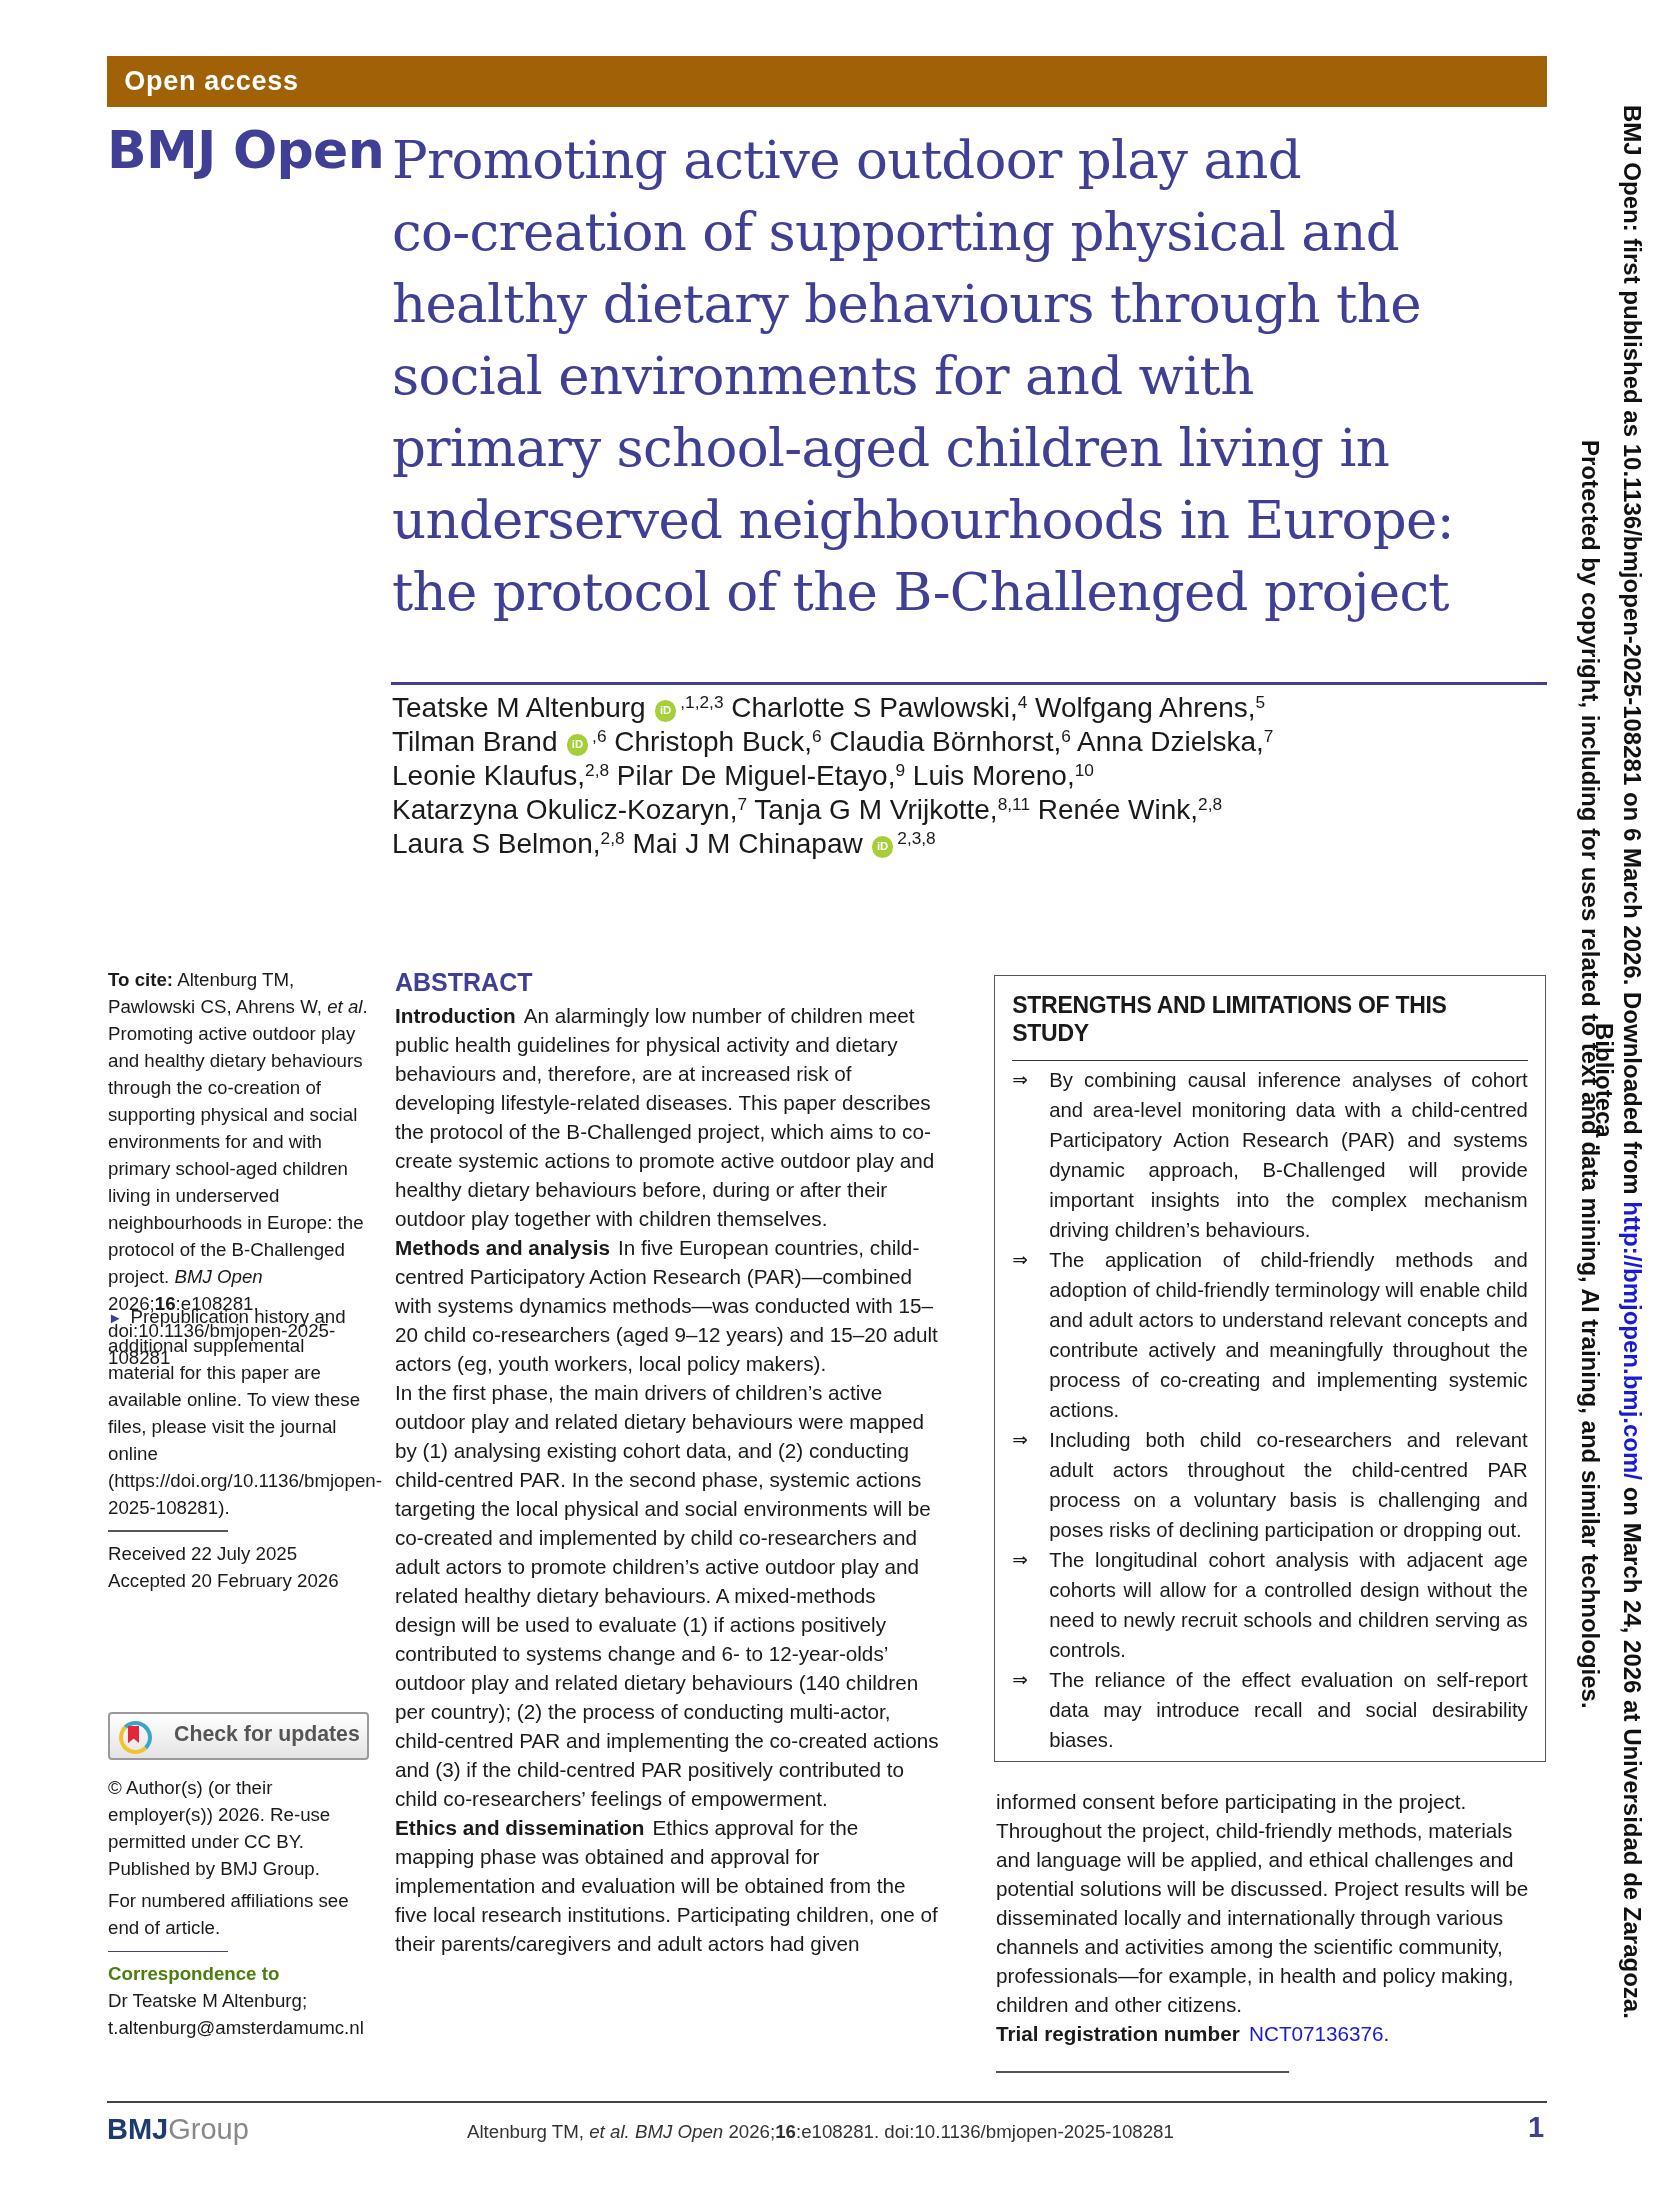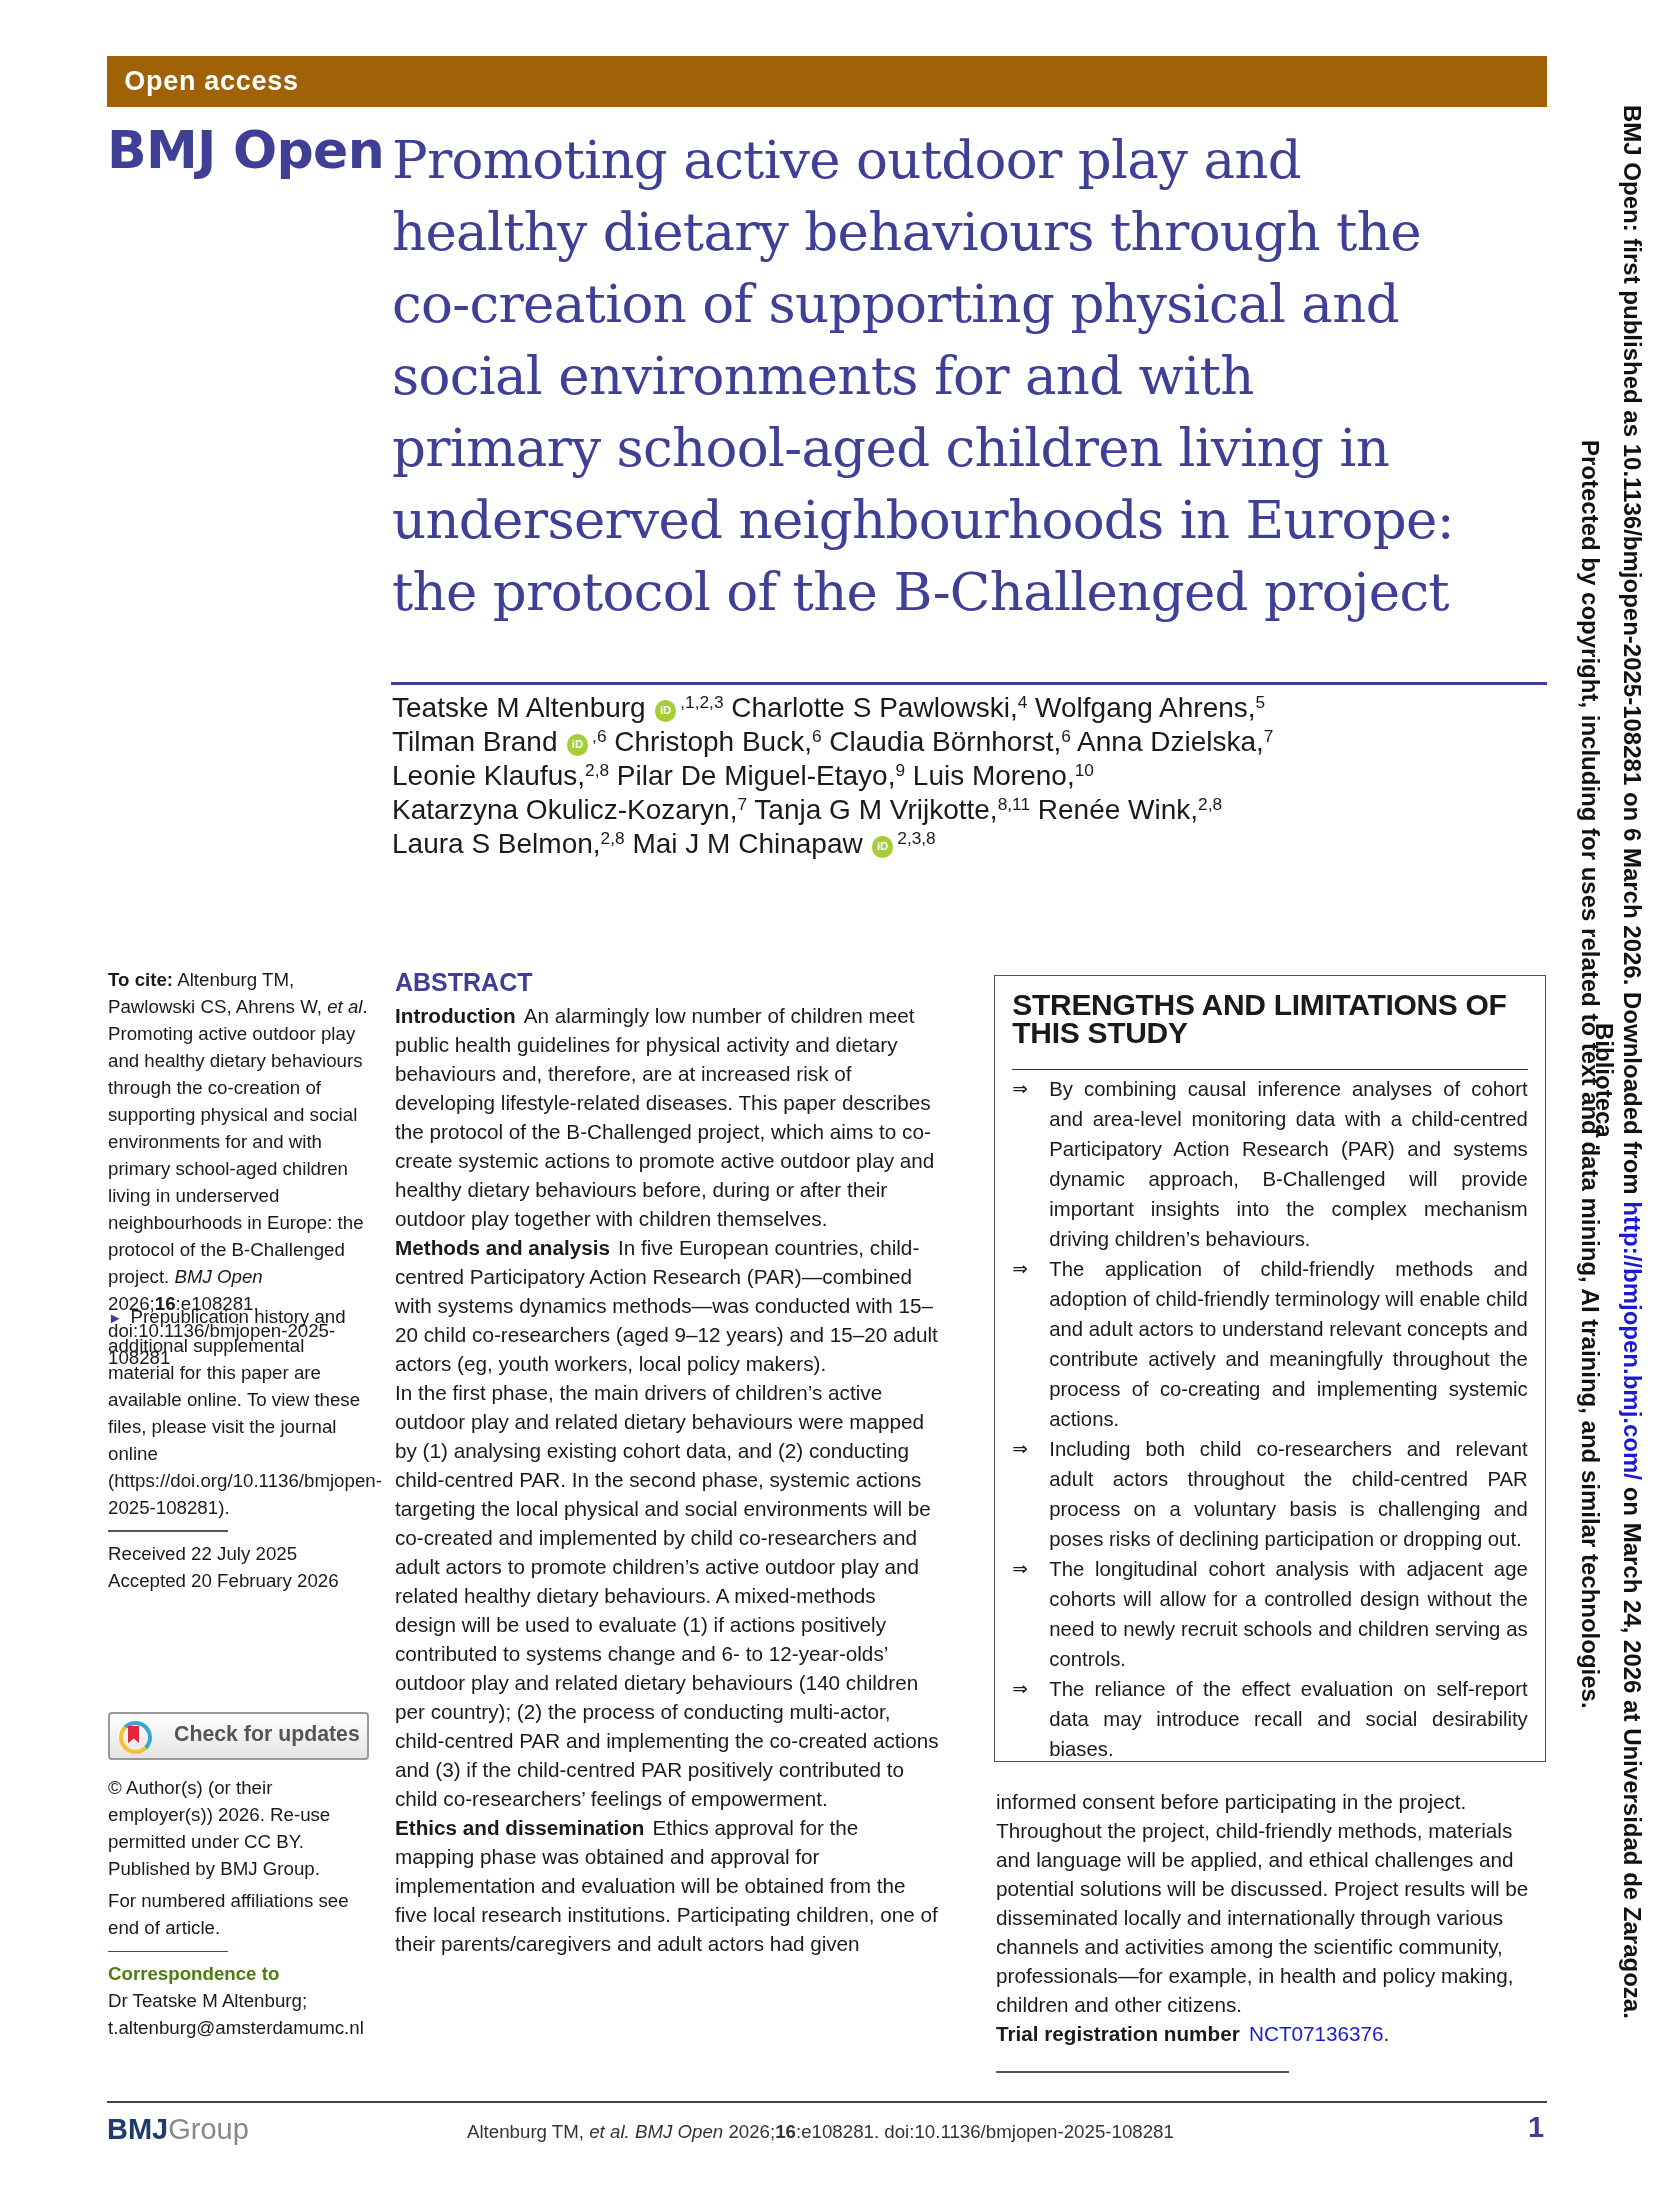--- a/index.html
+++ b/index.html
@@ -23,21 +23,21 @@
   .tri { color:#3f3f96; font-size:14.7px; margin-right:8px; }
   .cfu { left:108px; top:1712px; width:257px; height:44px; border:2px solid #9a9a9a; border-radius:4px; background:linear-gradient(#ffffff,#e4e4e4); }
   .cfu .ring { position:absolute; left:9.3px; top:6.7px; width:25px; height:25px; border-radius:50%; border:4px solid #f2c230; border-top-color:#3aa7c9; border-right-color:#3aa7c9; }
   .cfu .mark { position:absolute; left:18px; top:12px; width:11.3px; height:17.3px; background:#e3263b; clip-path:polygon(0 0,100% 0,100% 100%,50% 72%,0 100%); }
   .cfu .txt { position:absolute; left:64px; top:8px; font-size:21.3px; font-weight:bold; color:#555; }
   .abs-col { left:395px; top:967px; width:547px; font-size:20.7px; line-height:29px; color:#1a1a1a; }
   .abs-col h2 { margin:0 0 2.7px 0; font-size:25px; line-height:31px; color:#3f3f96; font-weight:bold; }
   .abs-col .head { font-weight:bold; margin-right:8px; }
   .abs-col p { margin:0; }
   .box { left:994px; top:975px; width:552px; height:787px; border:1.3px solid #555; box-sizing:border-box; }
-  .box h3 { margin:14.7px 17.3px 0 17.3px; padding-bottom:22px; border-bottom:1.3px solid #333; font-size:30px; font-weight:bold; line-height:28px; letter-spacing:-0.3px; }
+  .box h3 { margin:14.7px 17.3px 0 17.3px; padding-bottom:13px; border-bottom:1.3px solid #333; font-size:23px; font-weight:bold; line-height:28px; letter-spacing:-0.3px; }
   .box ul { list-style:none; margin:4px 17.3px 0 17.3px; padding:0; }
   .box li { position:relative; padding-left:37px; font-size:20.3px; line-height:30px; text-align:justify; }
   .box li .arrow { position:absolute; left:0; top:0; font-size:18.7px; }
   .cont { left:996px; top:1787px; width:547px; font-size:20.7px; line-height:29px; }
   .cont p { margin:0; }
   .cont .head { font-weight:bold; margin-right:9.3px;text-align:center; }
   .link { color:#1a1ad6; }
   .shortrule { left:996px; top:2071px; width:293px; height:2px; background:#555; }
   .footrule { left:107px; top:2101px; width:1440px; height:2px; background:#444; }
   .bmjgroup { left:107px; top:2113px; font-size:29px; color:#1f3a6d; }
@@ -55,22 +55,22 @@
 
 <div class="abs topbar">
   <span class="l">Open access</span>
   <span class="r">Protocol</span>
 </div>
 
 <div class="abs logo">BMJ Open</div>
 
 <div class="abs title">
   <div>Promoting active outdoor play and</div>
+  <div>co-creation of supporting physical and</div>
   <div>healthy dietary behaviours through the</div>
-  <div>co-creation of supporting physical and</div>
   <div>social environments for and with</div>
   <div>primary school-aged children living in</div>
   <div>underserved neighbourhoods in Europe:</div>
   <div>the protocol of the B-Challenged project</div>
 </div>
 
 <div class="abs rule"></div>
 
 <div class="abs authors">
   <div class="line">

